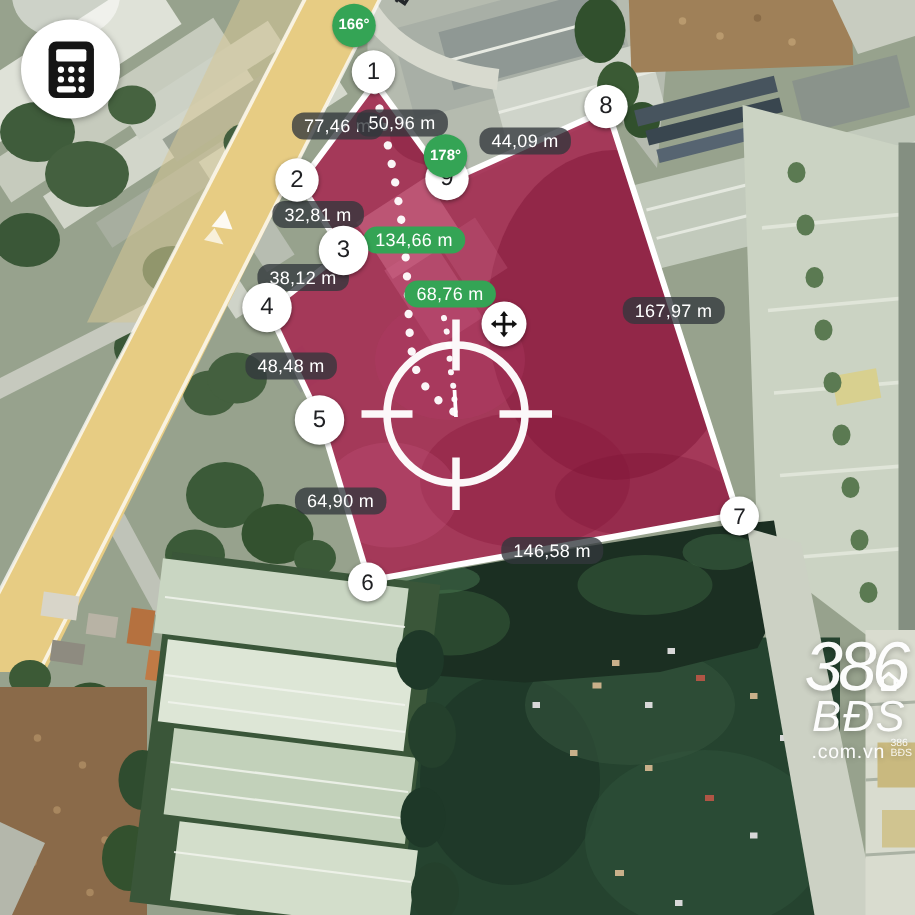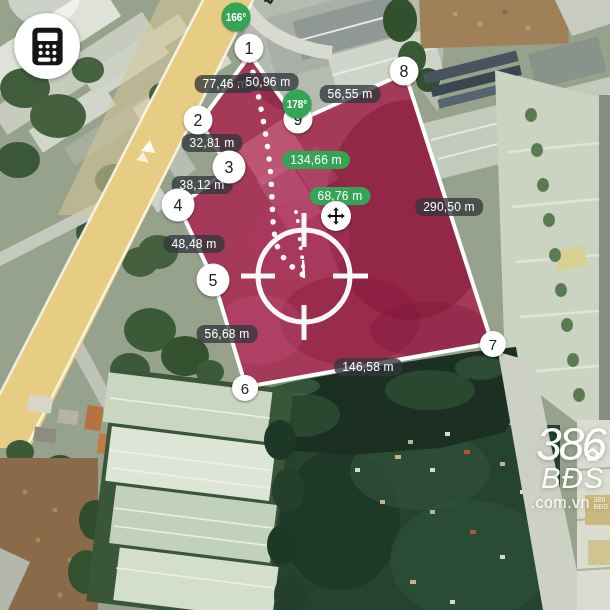--- a/index.html
+++ b/index.html
@@ -9,21 +9,21 @@
     background:#97a28d;
   }
   .layer{position:absolute;left:0;top:0;}
   
   .pill{
     position:absolute;transform:translate(-50%,-50%);
     background:rgba(50,55,60,.78);color:#fff;
     font-size:12px;line-height:1;padding:3px 8px;border-radius:8px;
     white-space:nowrap;z-index:3;letter-spacing:.2px;
   }
-  .pill.green{background:#34a455;z-index:4;border-radius:10px;margin-left:40px;}
+  .pill.green{background:#34a455;z-index:4;border-radius:10px;}
   .vx{
     position:absolute;transform:translate(-50%,-50%);
     background:#fff;border-radius:50%;
     display:flex;align-items:center;justify-content:center;
     color:#202124;font-size:16px;font-weight:500;z-index:5;
     box-shadow:0 1px 3px rgba(0,0,0,.45);
   }
   .badge{
     position:absolute;transform:translate(-50%,-50%);
     width:29px;height:29px;border-radius:50%;
@@ -57,21 +57,21 @@
   }
   
   .watermark{
     position:absolute;right:6px;top:426px;z-index:8;color:#fff;
     text-align:right;font-style:italic;font-weight:normal;
     text-shadow:0 1px 5px rgba(0,0,0,.3);opacity:.97;
   }
   .wm-386{font-size:46px;line-height:.82;letter-spacing:-3px;position:relative;}
   .wm-house{position:absolute;right:3px;top:21px;}
   .wm-bds{font-size:29px;line-height:1;letter-spacing:1px;}
-  .wm-domain{font-size:16px;font-style:normal;line-height:1.2;letter-spacing:.5px;margin-right:14px;}
+  .wm-domain{font-size:13px;font-style:normal;line-height:1.2;letter-spacing:.5px;margin-right:14px;}
   .wm-small{position:absolute;right:-4px;bottom:2px;font-size:7px;line-height:1;font-style:normal;opacity:.9;text-align:left;}
 </style>
 </head>
 <body>
 
 <div class="screen">
 
   <svg class="layer" width="610" height="610" viewBox="0 0 610 610">
     <rect width="610" height="610" fill="#97a28d"></rect>
 
@@ -279,26 +279,26 @@
       <circle cx="304" cy="276" r="46"></circle>
       <line x1="304" y1="213" x2="304" y2="247"></line>
       <line x1="304" y1="305" x2="304" y2="340"></line>
       <line x1="241" y1="276" x2="275" y2="276"></line>
       <line x1="333" y1="276" x2="368" y2="276"></line>
     </g>
   </svg>
 
   <div class="pill" style="left:225px;top:84px">77,46 m</div>
   <div class="pill" style="left:268px;top:82px">50,96 m</div>
-  <div class="pill" style="left:350px;top:94px">56,55 m</div>
+  <div class="pill" style="left:350px;top:94px">44,09 m</div>
   <div class="pill" style="left:212px;top:143px">32,81 m</div>
   <div class="pill" style="left:202px;top:185px">38,12 m</div>
   <div class="pill" style="left:194px;top:244px">48,48 m</div>
-  <div class="pill" style="left:449px;top:207px">290,50 m</div>
-  <div class="pill" style="left:227px;top:334px">56,68 m</div>
+  <div class="pill" style="left:449px;top:207px">167,97 m</div>
+  <div class="pill" style="left:227px;top:334px">64,90 m</div>
   <div class="pill" style="left:368px;top:367px">146,58 m</div>
 
   <div class="pill green" style="left:276px;top:160px">134,66 m</div>
   <div class="pill green" style="left:300px;top:196px">68,76 m</div>
 
   <div class="vx" style="left:249px;top:48px;width:29px;height:29px">1</div>
   <div class="vx" style="left:198px;top:120px;width:29px;height:29px">2</div>
   <div class="vx" style="left:229px;top:167px;width:33px;height:33px">3</div>
   <div class="vx" style="left:178px;top:205px;width:33px;height:33px">4</div>
   <div class="vx" style="left:213px;top:280px;width:33px;height:33px">5</div>

